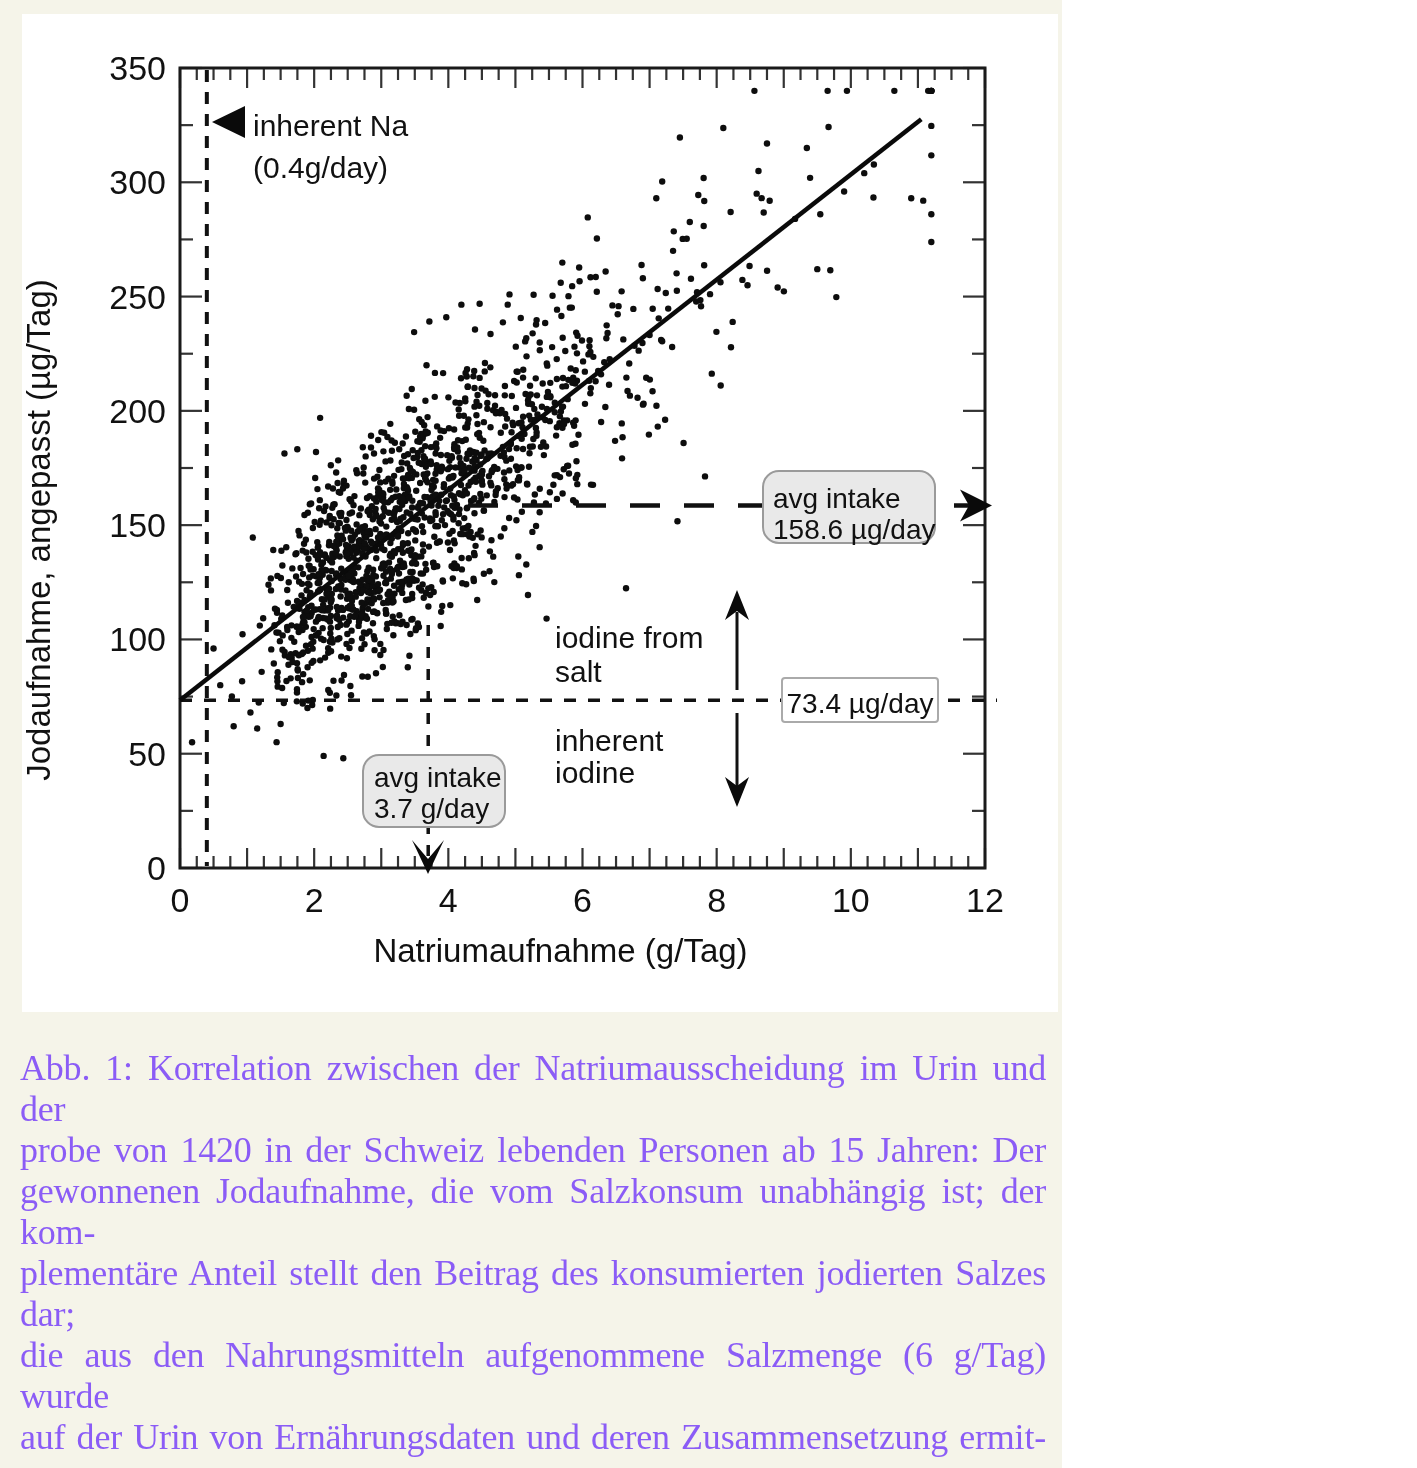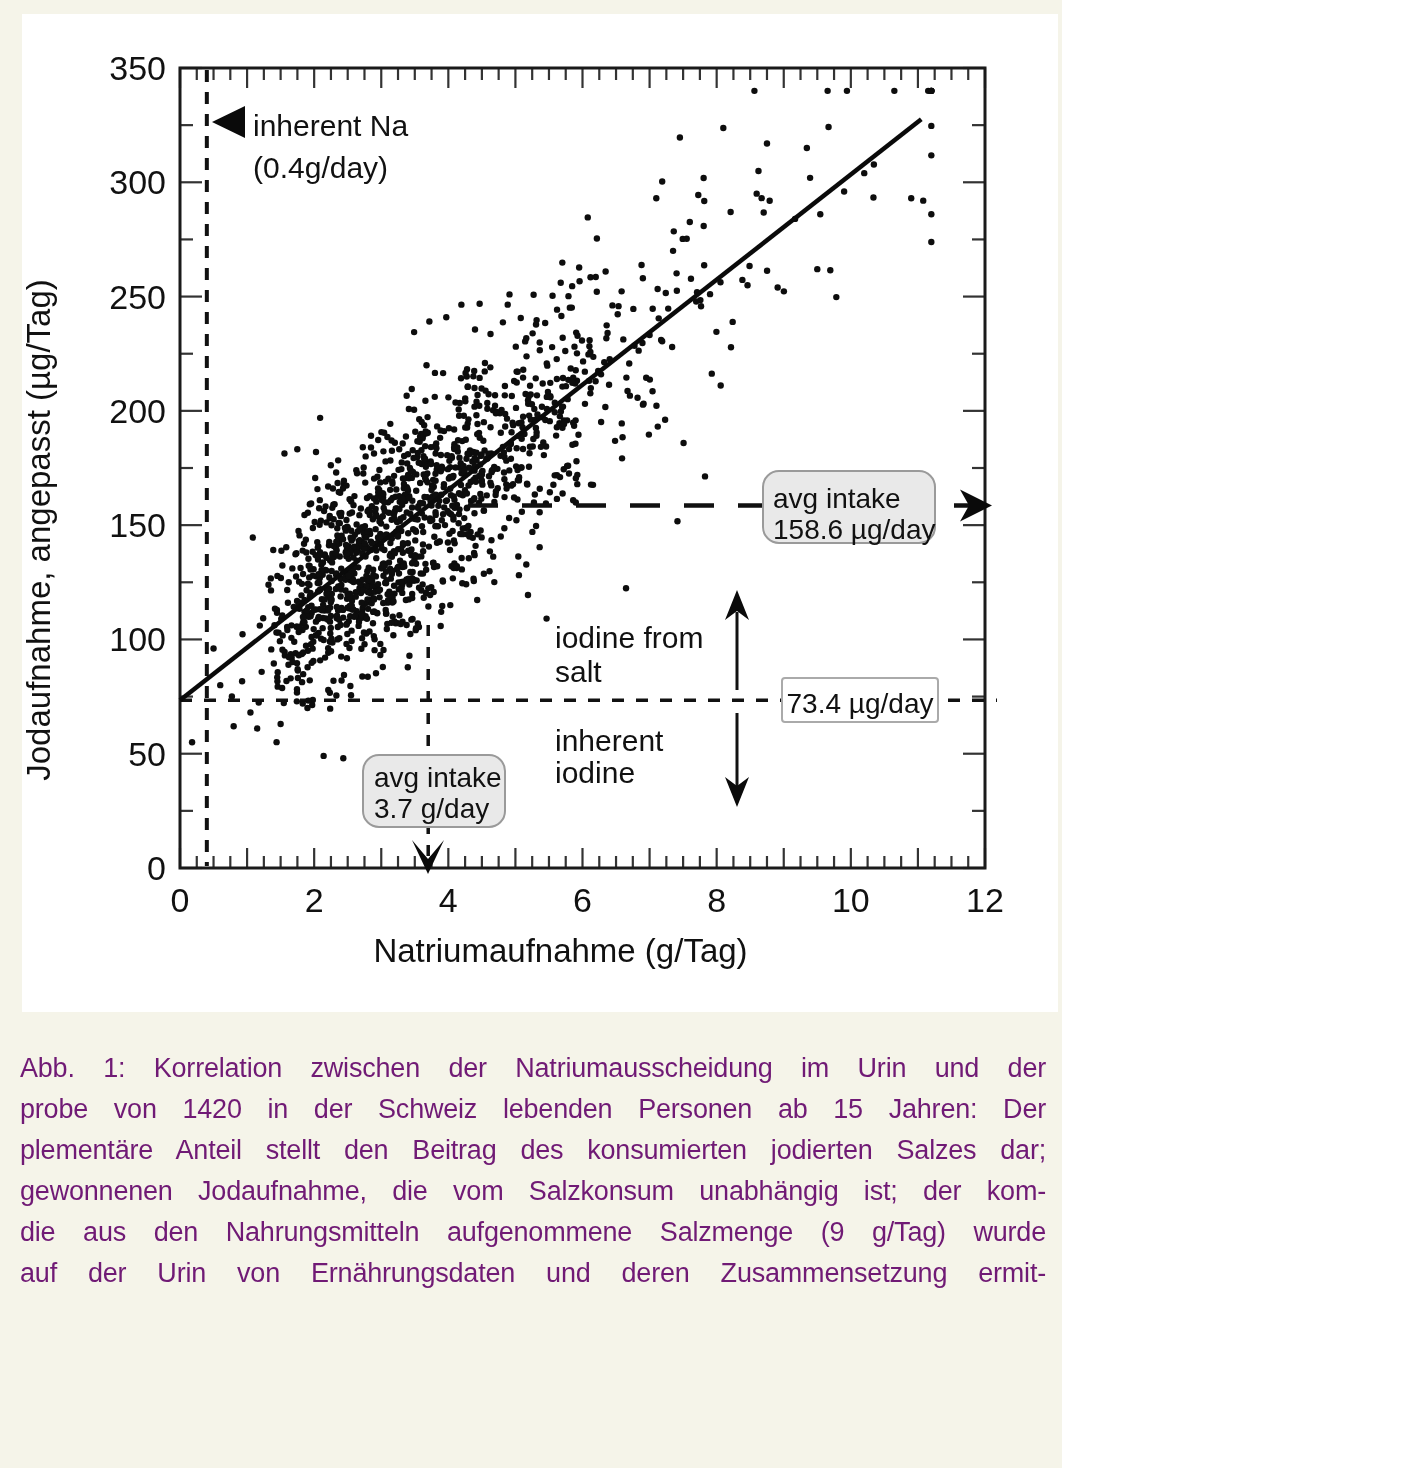--- a/index.html
+++ b/index.html
@@ -17,24 +17,25 @@
     background:#f5f4e9;
   }
   .figure-panel{
     position:absolute;left:22px;top:14px;
     width:1036px;height:998px;
     background:#ffffff;
   }
   .caption{
     position:absolute;left:20px;top:1048px;
     width:1026px;
-    font-size:27px;
+    font-size:36px;
     line-height:41px;
     letter-spacing:-0.2px;
-    color:#701a75;
+    color:#8b5cf6;
+    font-family:Liberation Serif, serif;
   }
   .cap-line{
     text-align:justify;
     text-align-last:justify;
     white-space:normal;
   }
   .cap-line.last{
     text-align-last:left;
   }
   svg text{fill:#111;}
@@ -1659,18 +1660,18 @@
         <text x="838" y="699" font-size="28" text-anchor="middle" font-family="&quot;Liberation Sans&quot;, sans-serif" font-weight="400">73.4 µg/day</text>
         <rect x="341" y="741" width="142" height="72" rx="16" fill="#e9e9e9" stroke="#9a9a9a" stroke-width="2"></rect>
         <text x="352" y="773" font-size="28" text-anchor="start" font-family="&quot;Liberation Sans&quot;, sans-serif" font-weight="400">avg intake</text>
         <text x="352" y="804" font-size="28" text-anchor="start" font-family="&quot;Liberation Sans&quot;, sans-serif" font-weight="400">3.7 g/day</text>
         <polygon points="390,826 406,845 422,826 406,860" fill="#0a0a0a"></polygon>
       </svg>
   </div>
   <div class="caption" id="caption">
       <div class="cap-line">Abb. 1: Korrelation zwischen der Natriumausscheidung im Urin und der</div>
       <div class="cap-line">probe von 1420 in der Schweiz lebenden Personen ab 15 Jahren: Der</div>
+      <div class="cap-line">gewonnenen Jodaufnahme, die vom Salzkonsum unabhängig ist; der kom-</div>
       <div class="cap-line">plementäre Anteil stellt den Beitrag des konsumierten jodierten Salzes dar;</div>
-      <div class="cap-line">gewonnenen Jodaufnahme, die vom Salzkonsum unabhängig ist; der kom-</div>
-      <div class="cap-line">die aus den Nahrungsmitteln aufgenommene Salzmenge (9 g/Tag) wurde</div>
+      <div class="cap-line">die aus den Nahrungsmitteln aufgenommene Salzmenge (6 g/Tag) wurde</div>
       <div class="cap-line">auf der Urin von Ernährungsdaten und deren Zusammensetzung ermit-</div>
     </div>
 </div>
 
 </body></html>

